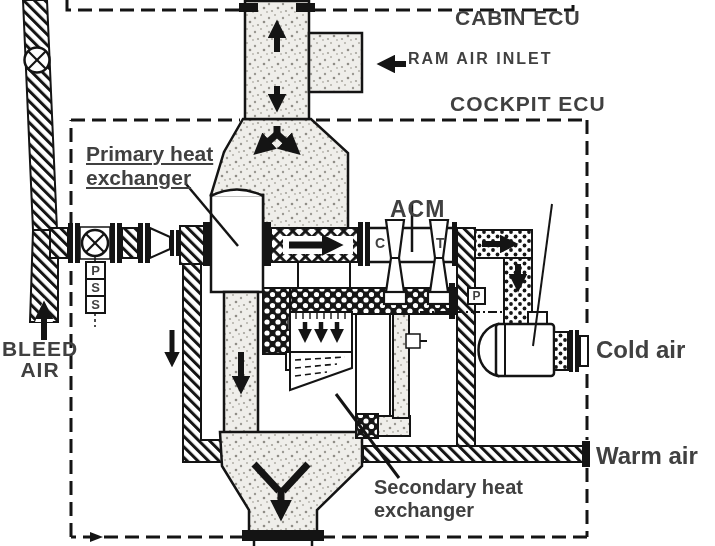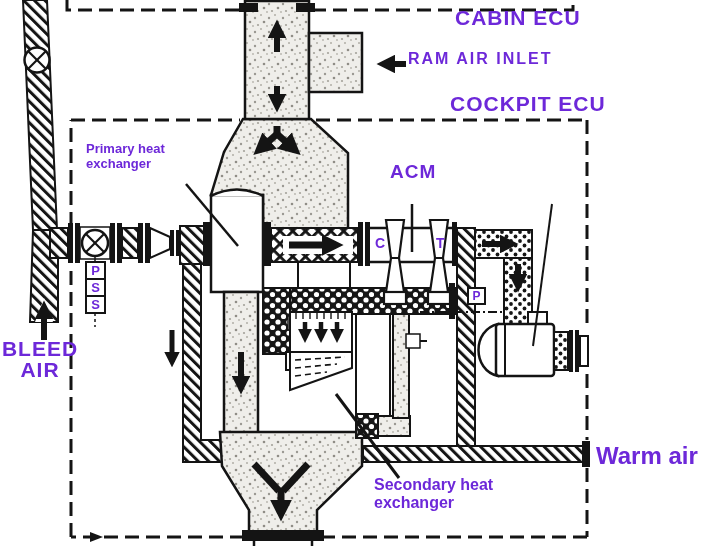--- a/index.html
+++ b/index.html
@@ -1,22 +1,22 @@
 <!DOCTYPE html>
 <html><head>
 <meta charset="utf-8">
 <style>
   html,body{margin:0;padding:0;background:#ffffff;}
   #stage{position:relative;width:715px;height:546px;background:#ffffff;overflow:hidden;
          font-family:"Liberation Sans","DejaVu Sans",sans-serif;}
   #diagram-svg{position:absolute;left:0;top:0;}
-  .lbl{position:absolute;font-weight:bold;color:#6d28d9;white-space:pre-line;line-height:1.15;}
+  .lbl{position:absolute;font-weight:bold;color:#404040;white-space:pre-line;line-height:1.15;}
   .big{font-size:21px;letter-spacing:1px;}
   .huge{font-size:24px;}
-  .mid{font-size:13px;}
+  .mid{font-size:21px;text-decoration:underline;}
   .tiny{font-size:13px;line-height:1;}
   .ctr{text-align:center;}
   .boxletter{display:flex;align-items:center;justify-content:center;}
 </style>
 </head>
 <body>
 
 <div id="stage">
 
 <svg id="diagram-svg" width="715" height="546" viewBox="0 0 715 546">
@@ -262,23 +262,24 @@
   </g>
 </svg>
 
 <div class="lbl big" style="left:455px;top:6px;">CABIN ECU</div>
 <div class="lbl" style="left:408px;top:50px;font-size:16px;letter-spacing:2px;">RAM AIR INLET</div>
 <div class="lbl big" style="left:450px;top:92px;text-align:right;">COCKPIT ECU</div>
 <div class="lbl big ctr" style="left:0px;top:338px;width:80px;line-height:1.0;">BLEED
 AIR</div>
 <div class="lbl mid" style="left:86px;top:142px;">Primary heat
 exchanger</div>
-<div class="lbl" style="left:390px;top:161px;font-size:19px;letter-spacing:1px;">ACM</div>
+<div class="lbl" style="left:390px;top:196px;font-size:23px;letter-spacing:1px;">ACM</div>
+<div class="lbl huge" style="left:596px;top:336px;">Cold air</div>
 <div class="lbl huge" style="left:596px;top:442px;">Warm air</div>
-<div class="lbl" style="left:374px;top:476px;font-size:16px;">Secondary heat
+<div class="lbl" style="left:374px;top:476px;font-size:20px;">Secondary heat
 exchanger</div>
 
 <div class="lbl tiny" style="left:375px;top:236px;font-size:14px;">C</div>
 <div class="lbl tiny" style="left:436px;top:236px;font-size:14px;">T</div>
 <div class="lbl tiny boxletter" style="left:86px;top:262px;width:19px;height:17px;">P</div>
 <div class="lbl tiny boxletter" style="left:86px;top:279px;width:19px;height:17px;">S</div>
 <div class="lbl tiny boxletter" style="left:86px;top:296px;width:19px;height:17px;">S</div>
 <div class="lbl tiny boxletter" style="left:468px;top:288px;width:17px;height:16px;font-size:12px;">P</div>
 
 </div>

